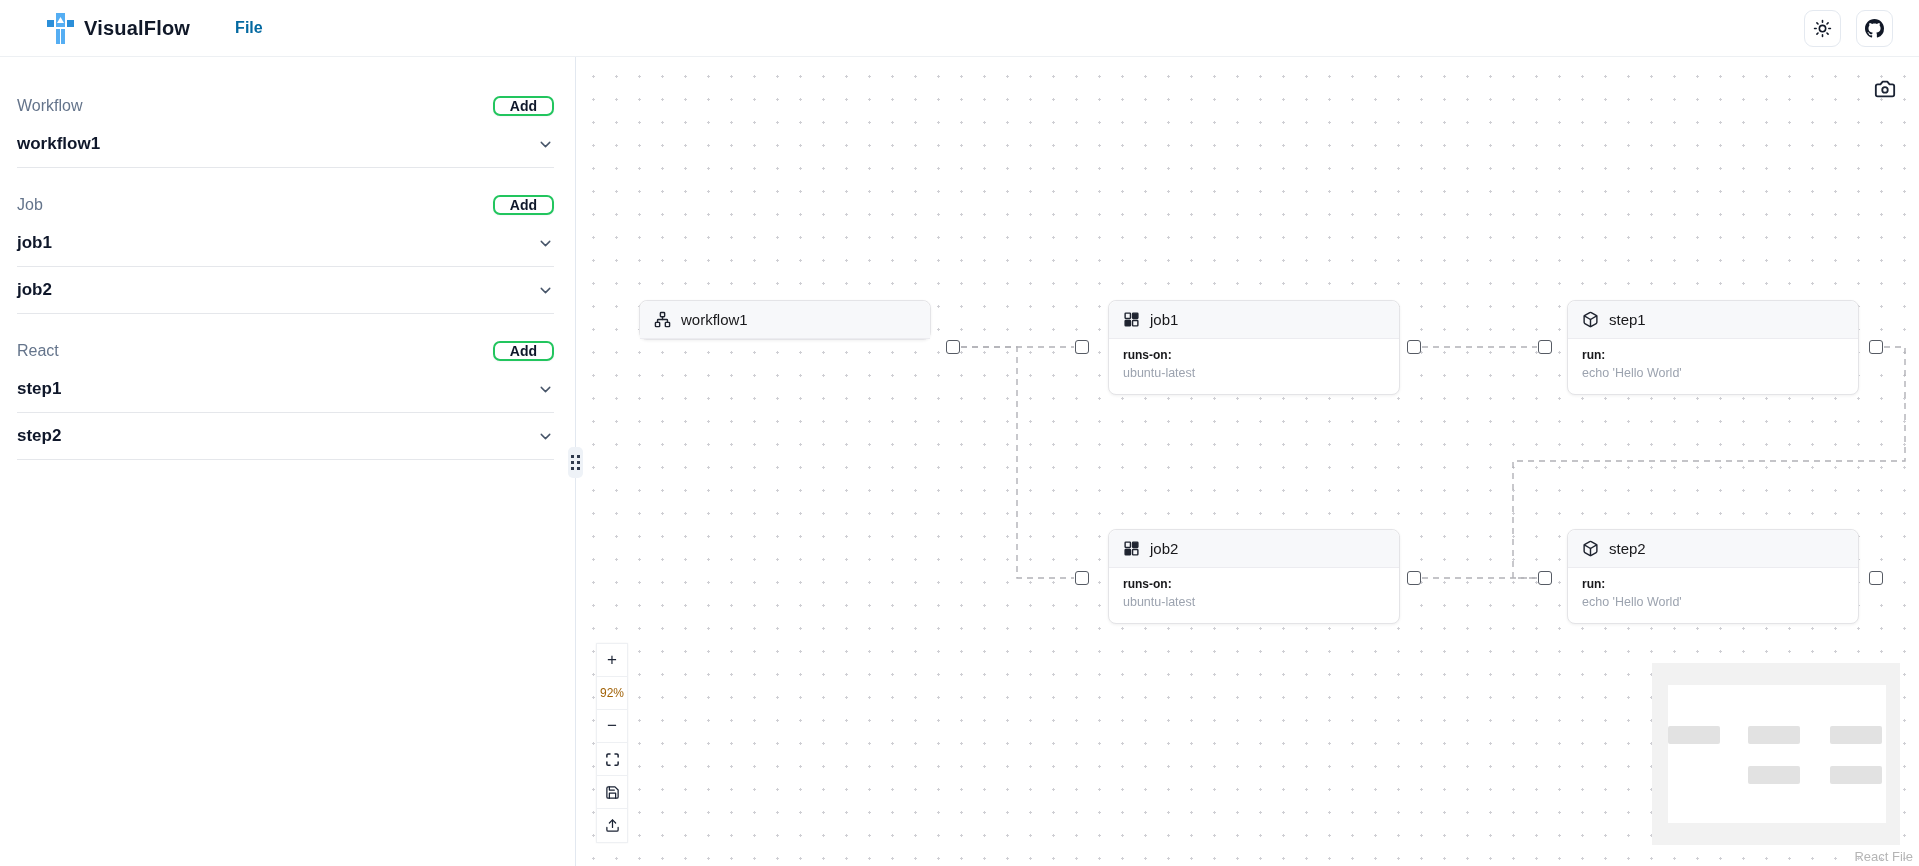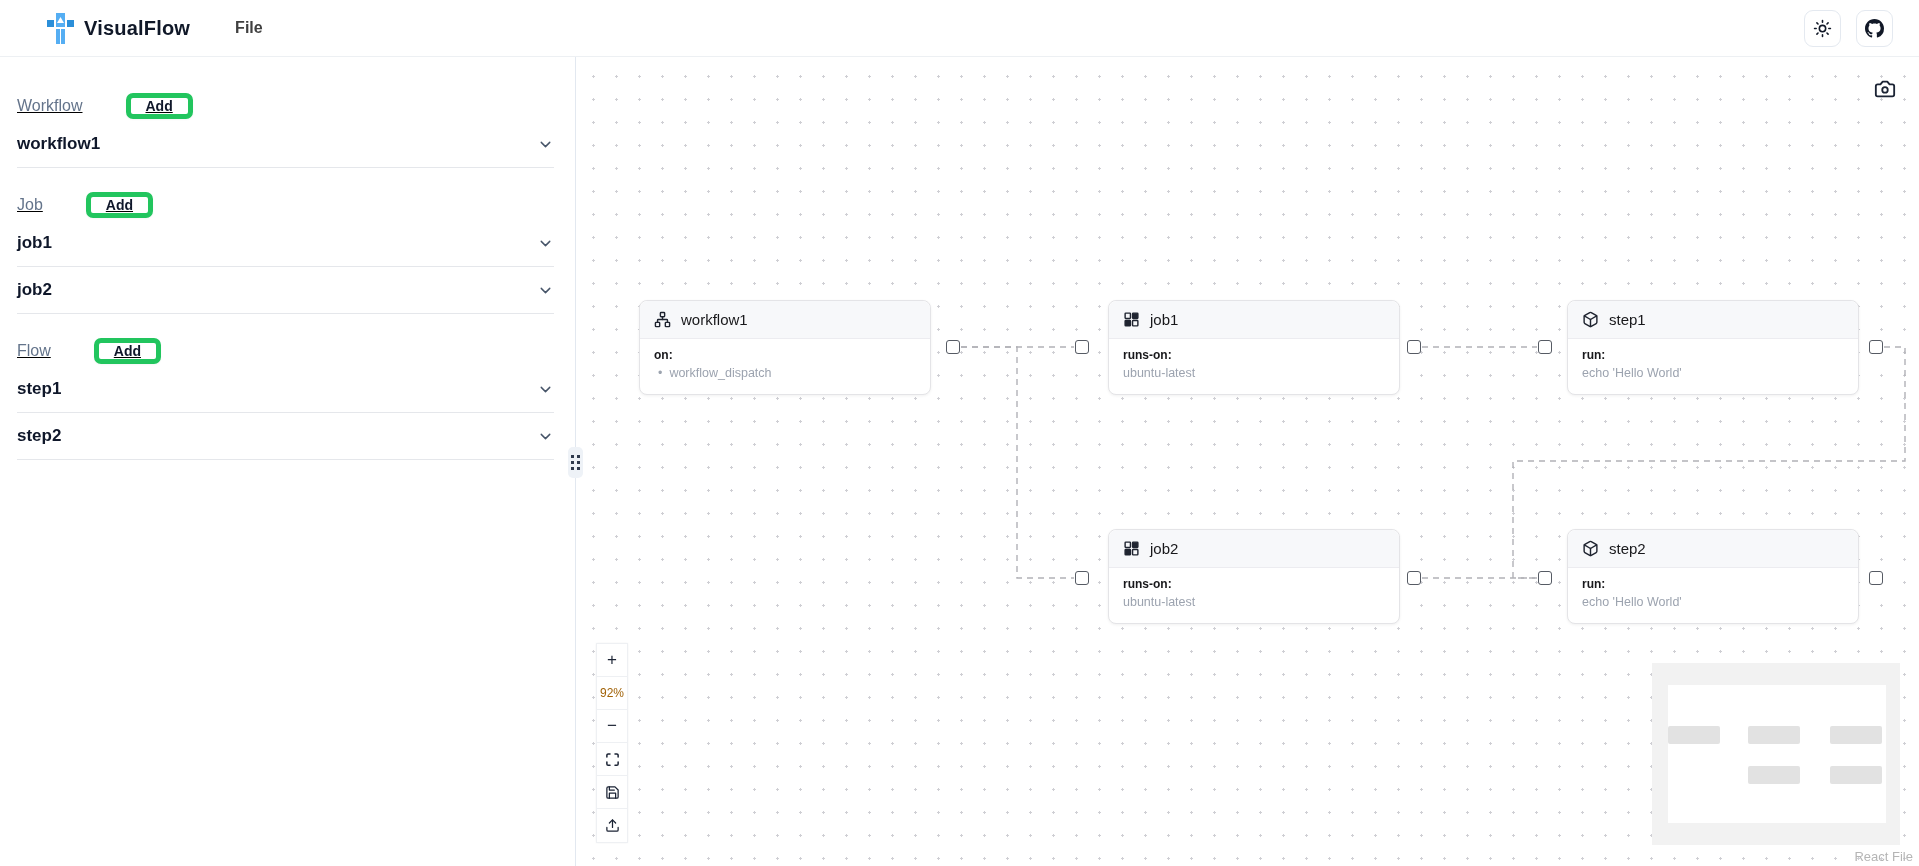--- a/index.html
+++ b/index.html
@@ -3,30 +3,30 @@
 <meta charset="utf-8">
 <style>
   * { margin:0; padding:0; box-sizing:border-box; }
   html,body { width:1919px; height:866px; background:#fff; font-family:"Liberation Sans", sans-serif; overflow:hidden; }
   #app { position:relative; width:1919px; height:866px; background:#fff; }
 
   
   .header { position:absolute; top:0; left:0; right:0; height:57px; display:flex; align-items:center; padding:0 26px 0 47px; border-bottom:1px solid #edf0f3; background:#fff; z-index:30; }
   .logo { width:27px; height:31px; flex:0 0 auto; }
   .app-title { font-size:20px; font-weight:700; color:#101828; margin-left:10px; letter-spacing:.2px; }
-  .menu-item { margin-left:45px; font-size:16px; font-weight:600; color:#404040; cursor:pointer; }
+  .menu-item { margin-left:45px; font-size:16px; font-weight:600; color:#0369a1; cursor:pointer; }
   .header-spacer { flex:1; }
   .icon-btn { width:37px; height:37px; border:1px solid #e4e9f0; border-radius:9px; background:#fff; display:flex; align-items:center; justify-content:center; color:#111827; margin-left:15px; cursor:pointer; }
   .icon-btn svg { width:19px; height:19px; }
 
   
   .sidebar { position:absolute; top:57px; left:0; width:575px; bottom:0; background:#fff; padding:34px 21px 0 17px; z-index:20; }
-  .sec-head { display:flex; align-items:center; justify-content:flex-start; height:30px;text-decoration:underline; }
+  .sec-head { display:flex; align-items:center; justify-content:space-between; height:30px; }
   .sec-label { font-size:16px; color:#64748b; }
-  .add-btn { background:#fff; border:5px solid #22c55e; border-radius:7px; padding:0 15px; font-size:14px; font-weight:700; color:#0f172a; font-family:"Liberation Sans",sans-serif; cursor:pointer; box-shadow:0 1px 2px rgba(16,24,40,.04);margin-left:43px; }
+  .add-btn { background:#fff; border:2px solid #22c55e; border-radius:7px; padding:0 15px; font-size:14px; font-weight:700; color:#0f172a; font-family:"Liberation Sans",sans-serif; cursor:pointer; box-shadow:0 1px 2px rgba(16,24,40,.04);margin-left:43px; }
   .acc-row { display:flex; align-items:center; justify-content:space-between; height:47px; border-bottom:1px solid #e5e7eb; cursor:pointer; }
   .acc-title { font-size:17px; font-weight:700; color:#0f172a; }
   .acc-row svg { width:17px; height:17px; color:#475569; }
   .section-gap { height:22px; }
 
   
   .divider-line { position:absolute; top:57px; bottom:0; left:575px; width:1px; background:#e2e8f0; z-index:25; }
   .grip { position:absolute; left:568px; top:447px; width:15px; height:31px; background:#eef2f7; border-radius:5px; display:flex; align-items:center; justify-content:center; z-index:26; cursor:col-resize; }
 
   
@@ -116,21 +116,21 @@
         </svg>
       </div>
       <div class="acc-row">
         <span class="acc-title">job2</span>
         <svg viewBox="0 0 24 24" fill="none" stroke="currentColor" stroke-width="2" stroke-linecap="round" stroke-linejoin="round" style="width:17px;height:17px;color:#475569;">
           <polyline points="6 9 12 15 18 9"></polyline>
         </svg>
       </div>
       <div class="section-gap"></div>
       <div class="sec-head">
-        <span class="sec-label">Flow</span>
+        <span class="sec-label">React</span>
         <button class="add-btn">Add</button>
       </div>
       <div class="acc-row">
         <span class="acc-title">step1</span>
         <svg viewBox="0 0 24 24" fill="none" stroke="currentColor" stroke-width="2" stroke-linecap="round" stroke-linejoin="round" style="width:17px;height:17px;color:#475569;">
           <polyline points="6 9 12 15 18 9"></polyline>
         </svg>
       </div>
       <div class="acc-row">
         <span class="acc-title">step2</span>
@@ -209,24 +209,20 @@
         <div class="node-head">
           <svg viewBox="0 0 24 24" fill="none" stroke="currentColor" stroke-width="2" stroke-linecap="round" stroke-linejoin="round">
             <rect x="9" y="2" width="6" height="6" rx="1"></rect>
             <rect x="2" y="16" width="6" height="6" rx="1"></rect>
             <rect x="16" y="16" width="6" height="6" rx="1"></rect>
             <path d="M5 16v-3a1 1 0 0 1 1-1h12a1 1 0 0 1 1 1v3"></path>
             <path d="M12 12V8"></path>
           </svg>
           <span class="node-title">workflow1</span>
         </div>
-        <div class="node-body">
-          <div class="node-field">on:</div>
-          <div class="node-value"><span class="bullet">•</span><span>workflow_dispatch</span></div>
-        </div>
       </div>
       <div class="flow-node" style="left: 532px; top: 243px;">
         <div class="node-head">
           <svg viewBox="0 0 24 24" fill="none" stroke="currentColor" stroke-width="2">
             <rect x="3" y="3" width="7.5" height="7.5" rx="1"></rect>
             <rect x="13.5" y="3" width="7.5" height="7.5" rx="1" fill="currentColor"></rect>
             <rect x="3" y="13.5" width="7.5" height="7.5" rx="1" fill="currentColor"></rect>
             <rect x="13.5" y="13.5" width="7.5" height="7.5" rx="1"></rect>
           </svg>
           <span class="node-title">job1</span>

